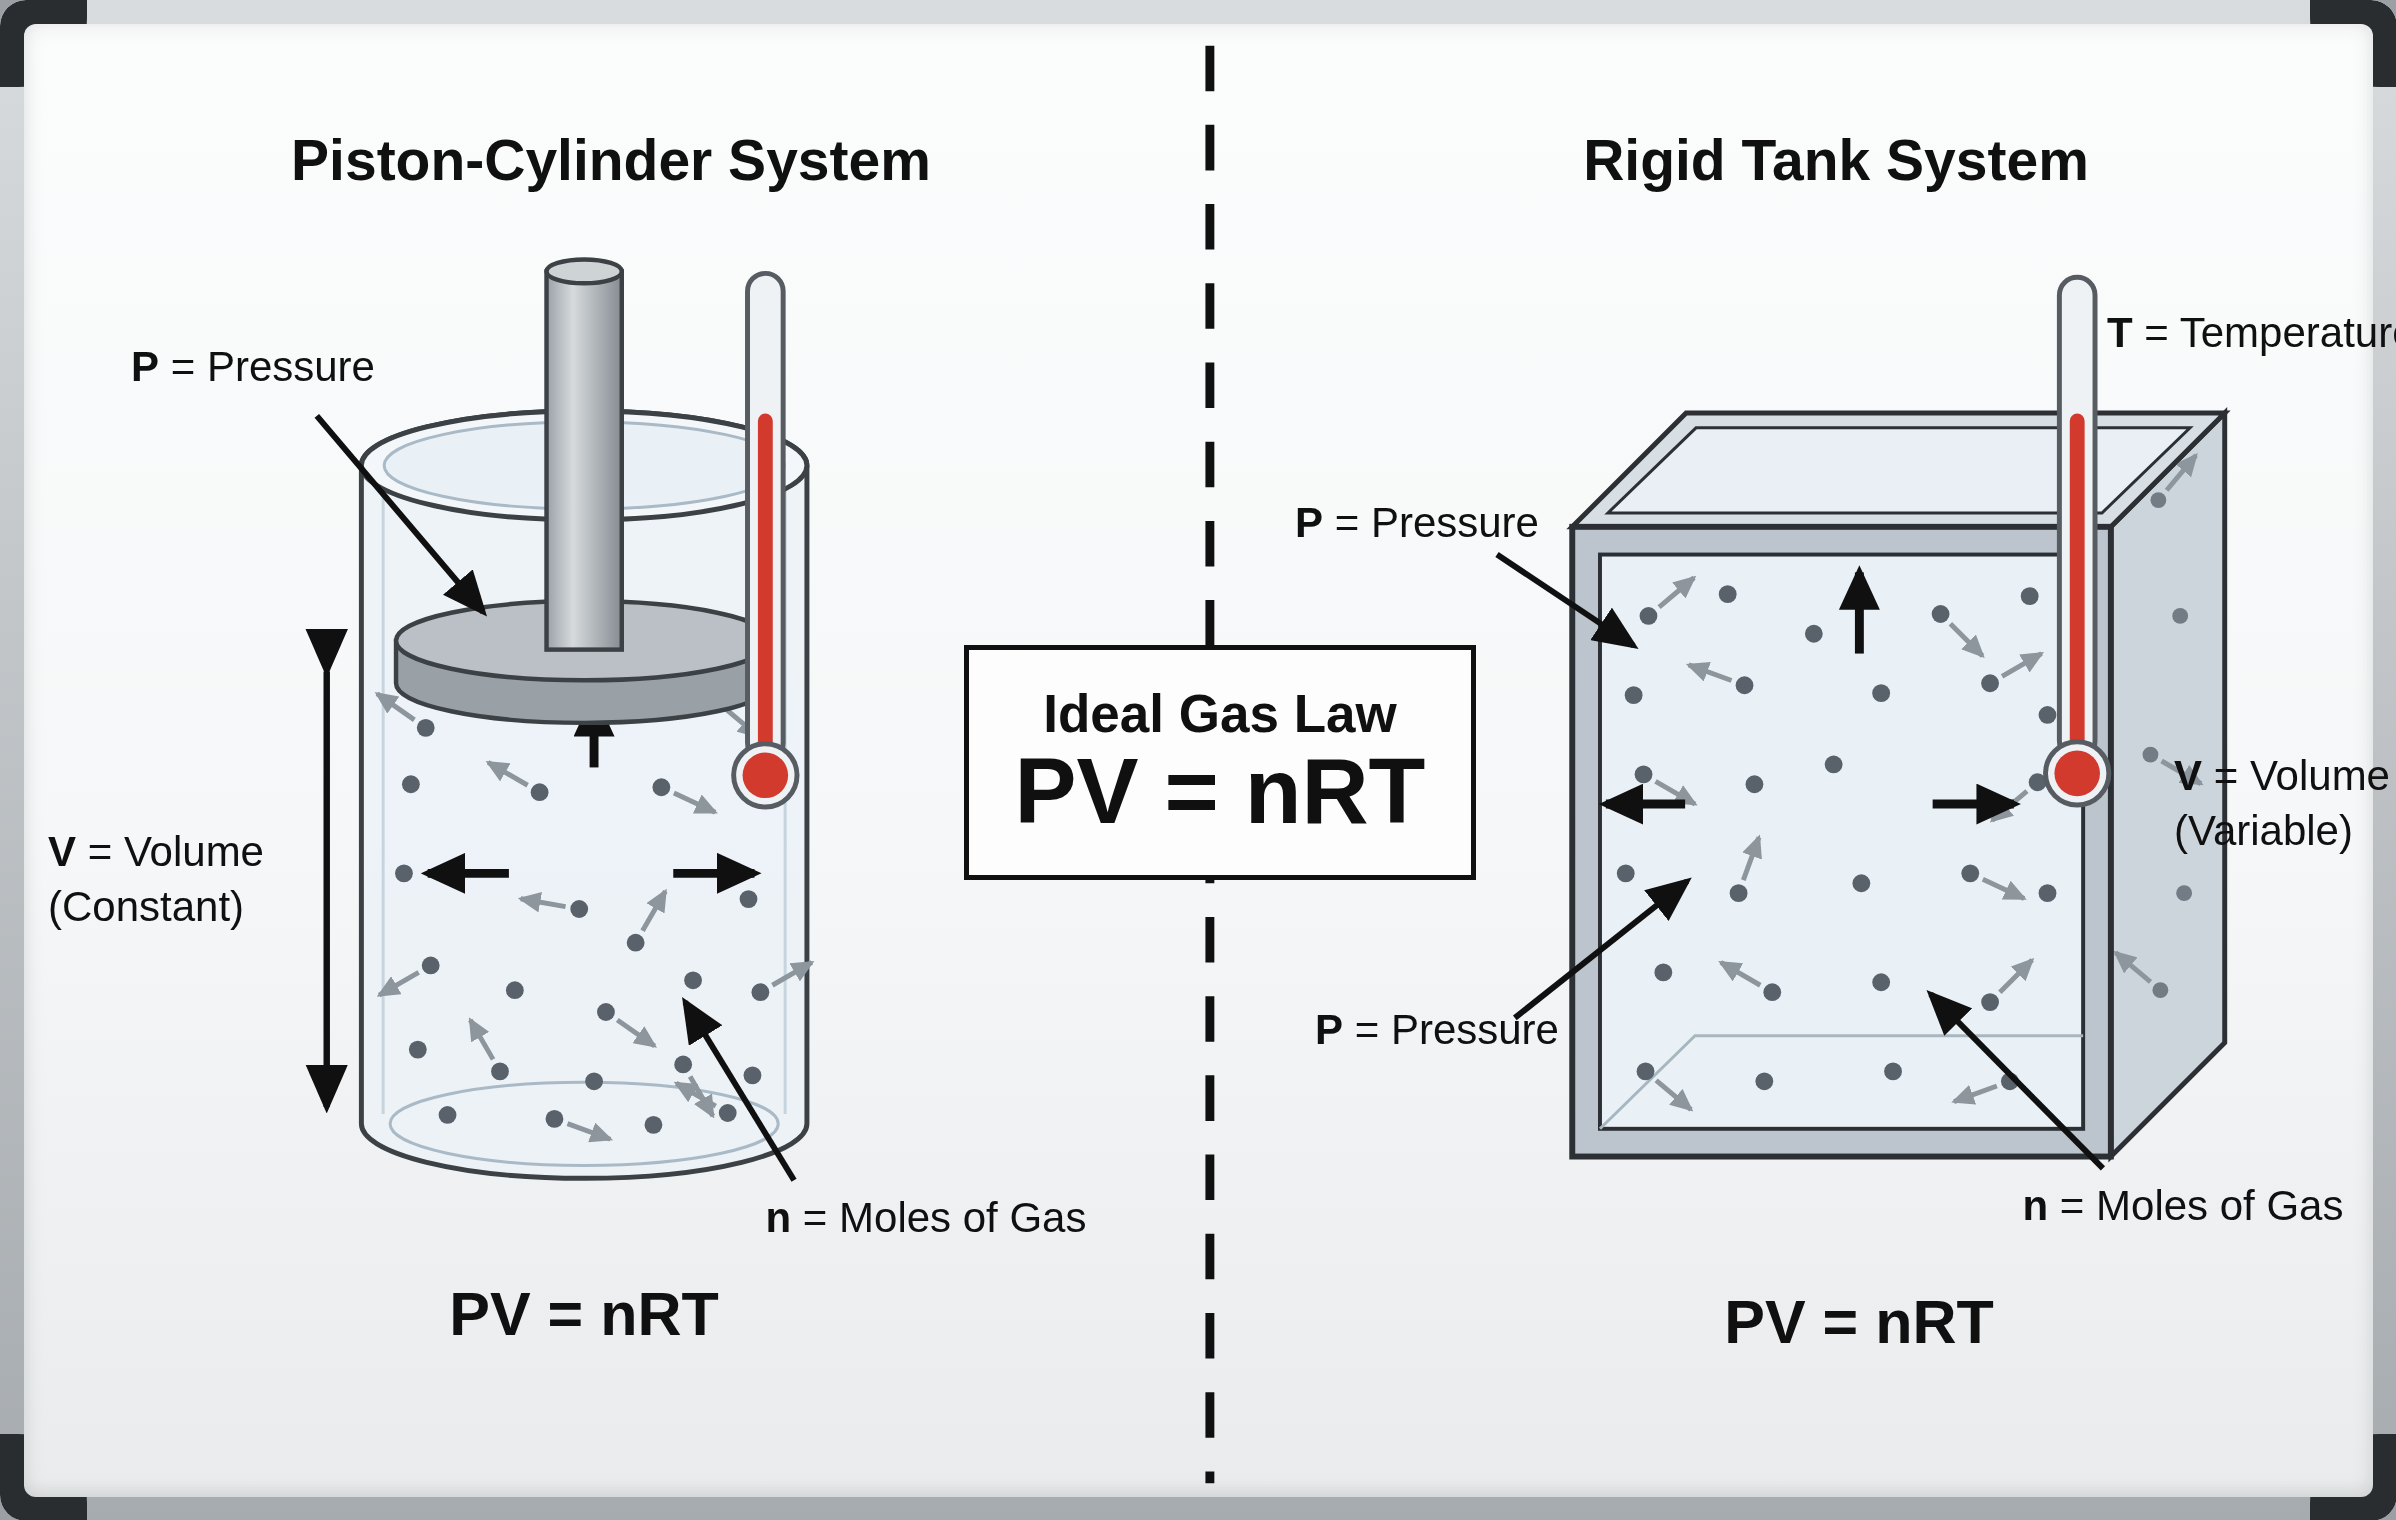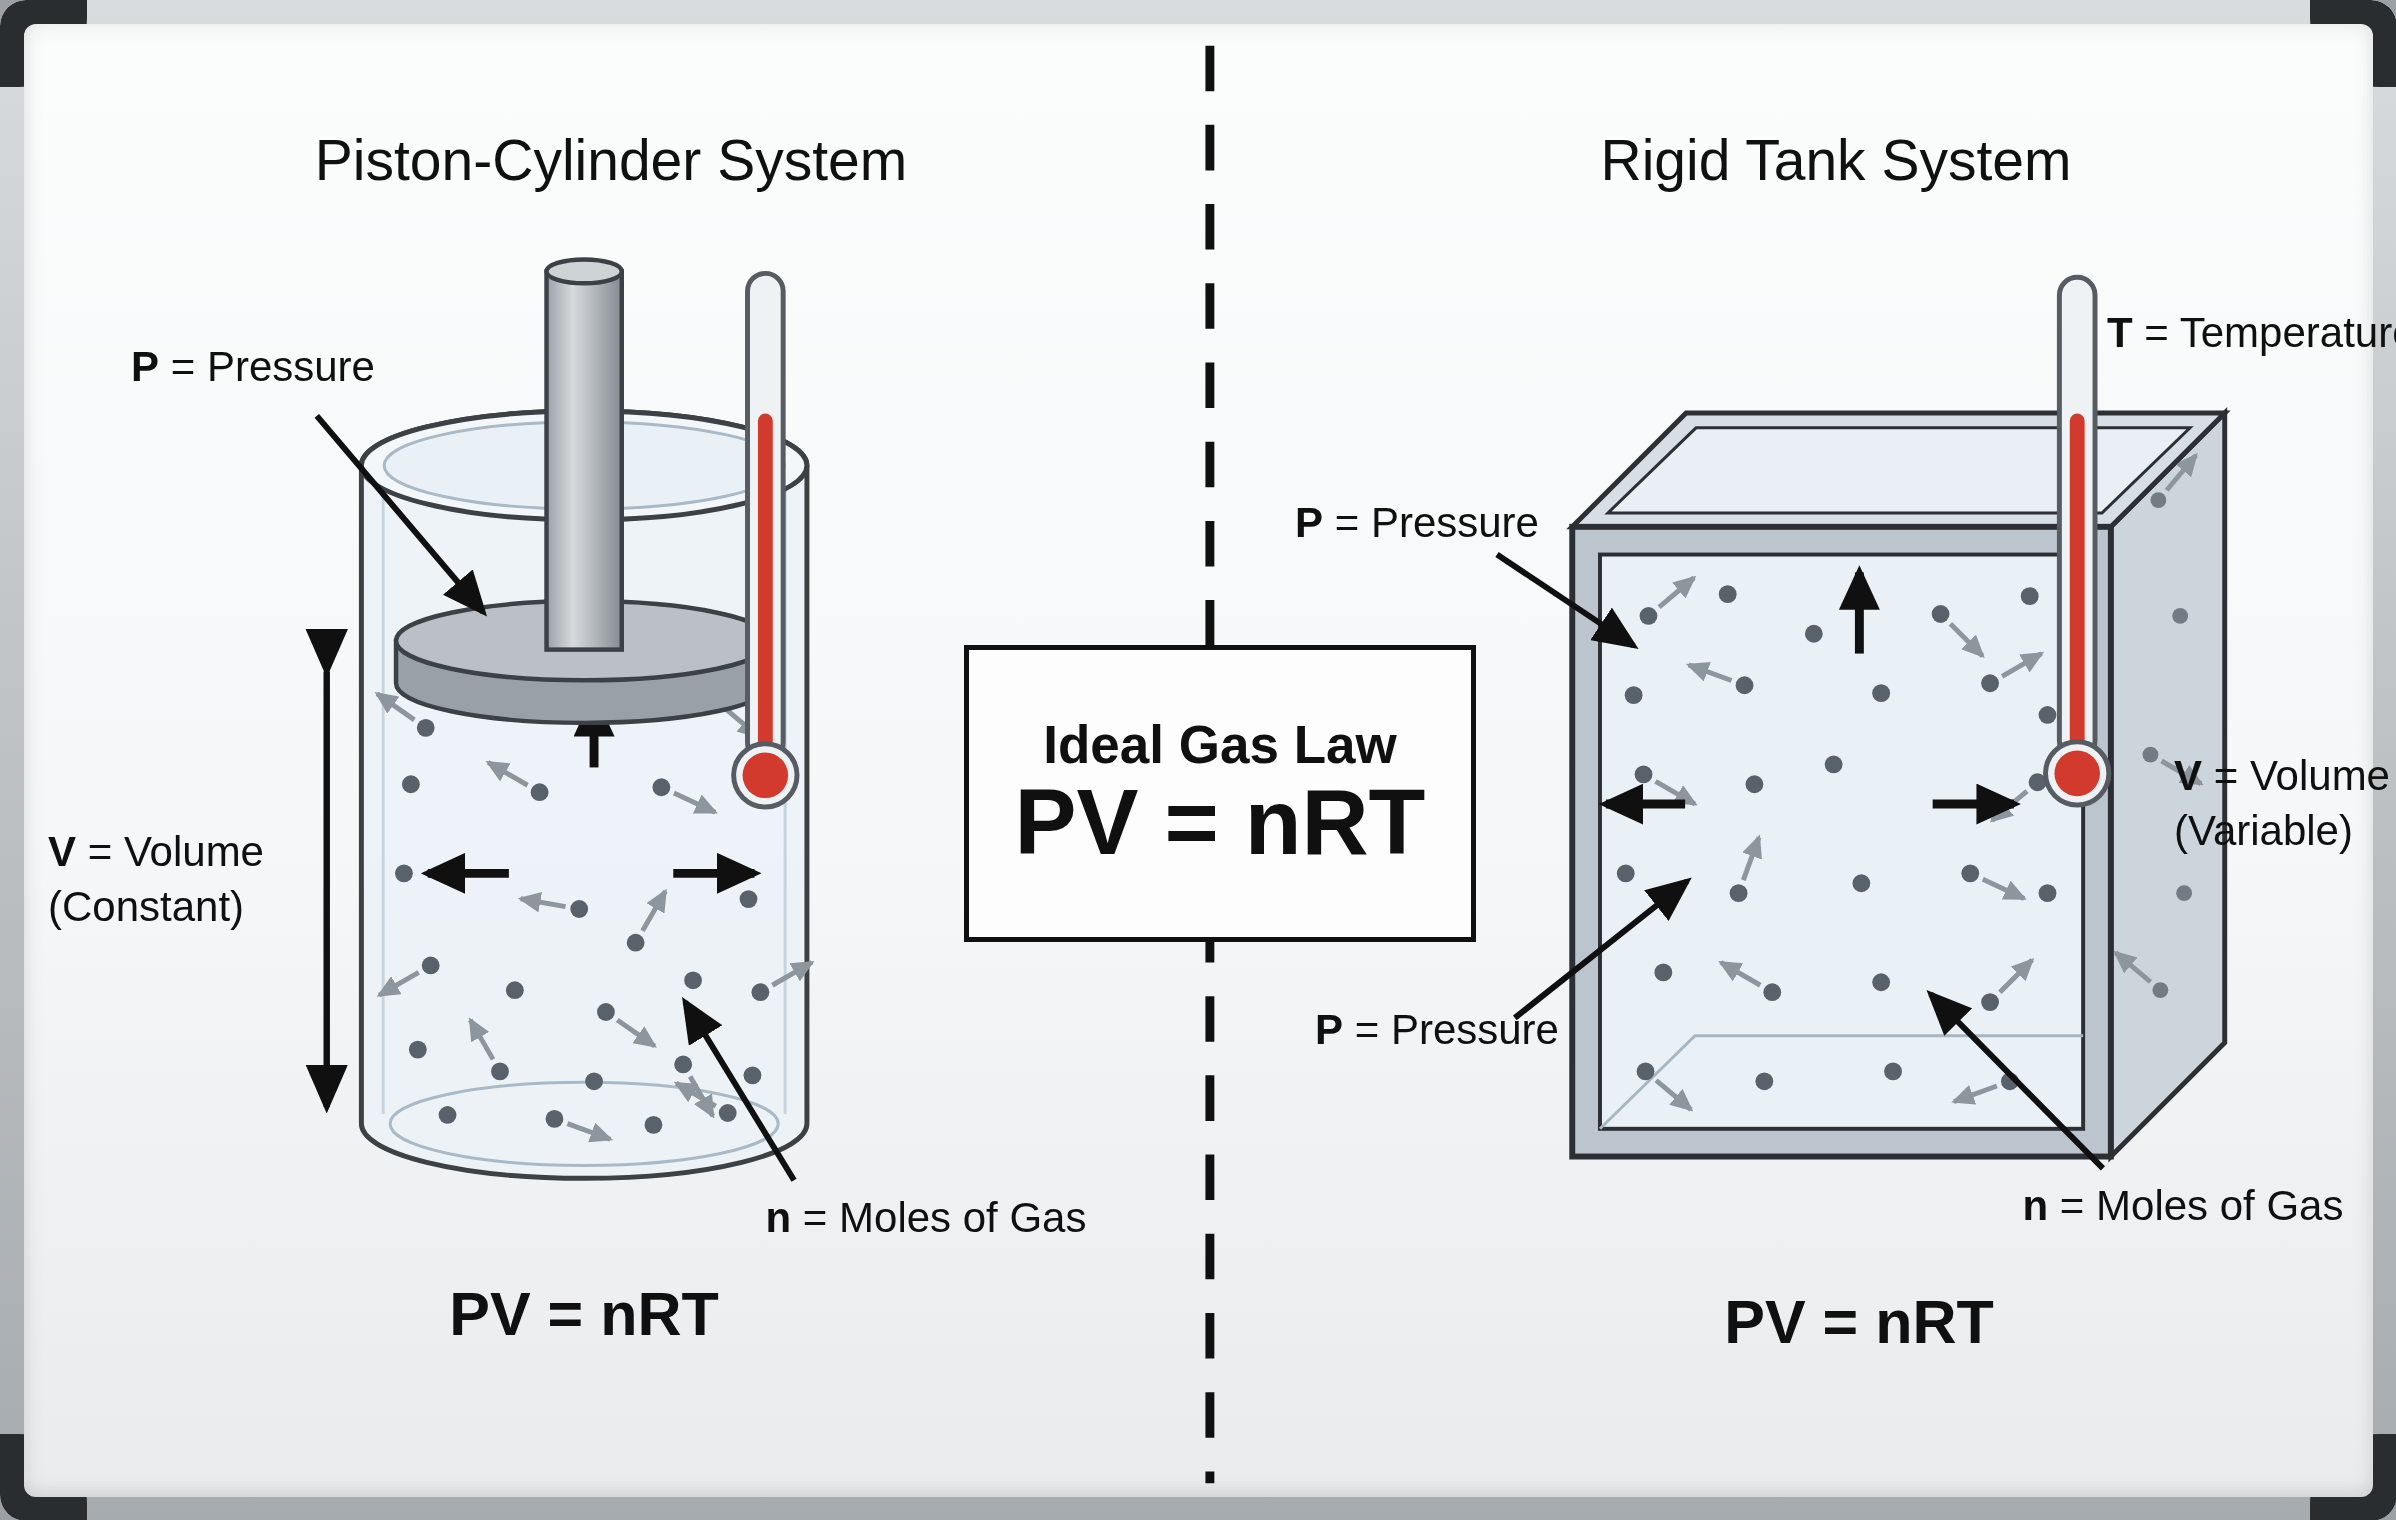--- a/index.html
+++ b/index.html
@@ -22,25 +22,25 @@
   .surface {
     position:absolute; inset:24px; z-index:2;
     background:linear-gradient(180deg,#fbfcfc 0%,#f6f7f8 55%,#eaebec 100%);
     border-radius:12px;
     box-shadow: inset 0 0 22px rgba(40,45,50,0.10), inset 0 -6px 14px rgba(40,45,50,0.06);
   }
   .gfx { position:absolute; left:0; top:0; width:2397px; height:1521px; z-index:3; }
   .txt { position:absolute; z-index:4; color:#101010; }
   .label { font-size:42px; white-space:nowrap; }
   .label .sym { font-weight:700; }
-  .title { font-size:57px; font-weight:400; white-space:nowrap; transform:translateX(-50%); }
+  .title { font-size:57px; font-weight:700; white-space:nowrap; transform:translateX(-50%); }
   .formula { font-size:61px; font-weight:700; white-space:nowrap; transform:translateX(-50%); }
   .vblock { text-align:left; line-height:1.32; }
   .gasbox {
-    position:absolute; left:964px; top:645px; width:512px; height:297px; z-index:5;
+    position:absolute; left:964px; top:645px; width:512px; height:235px; z-index:5;
     background:#fdfdfd; border:5px solid #101010;
     display:flex; flex-direction:column; align-items:center; justify-content:center;
     color:#101010;
   }
   .gasbox .t { font-size:53px; font-weight:700; line-height:1.1; }
   .gasbox .f { font-size:93px; font-weight:700; line-height:1.05; }
 </style>
 </head>
 <body>
 

